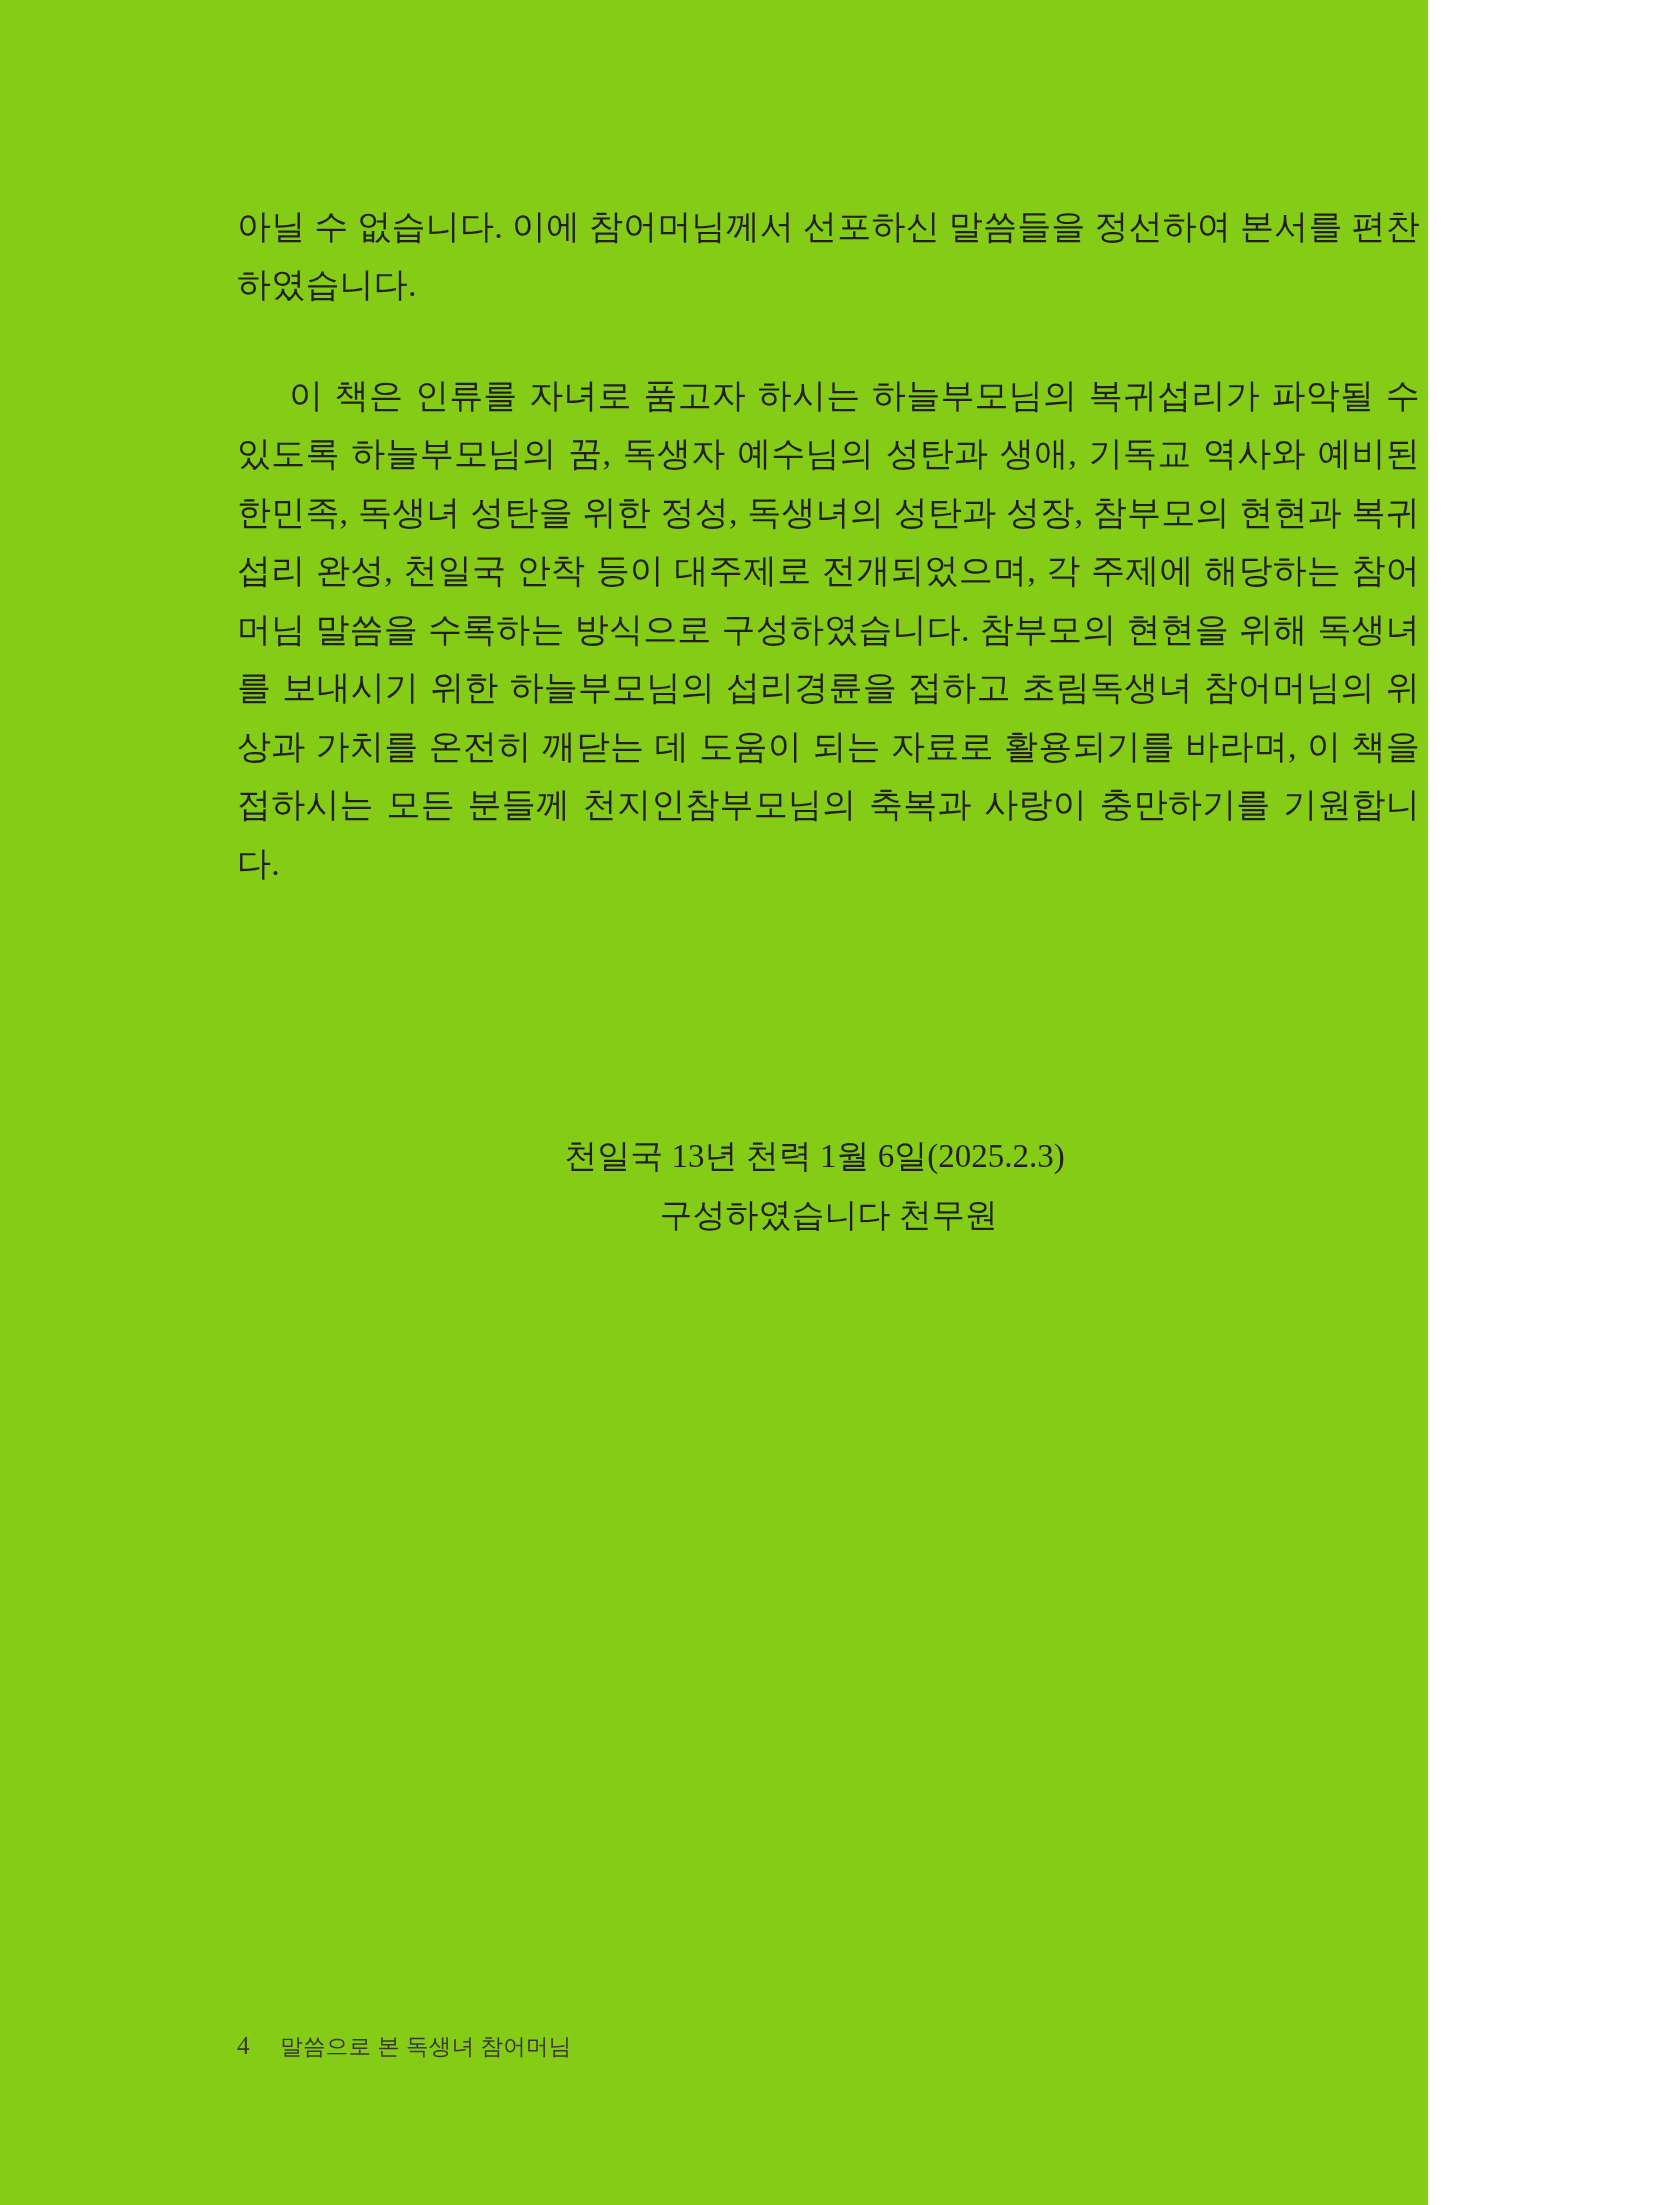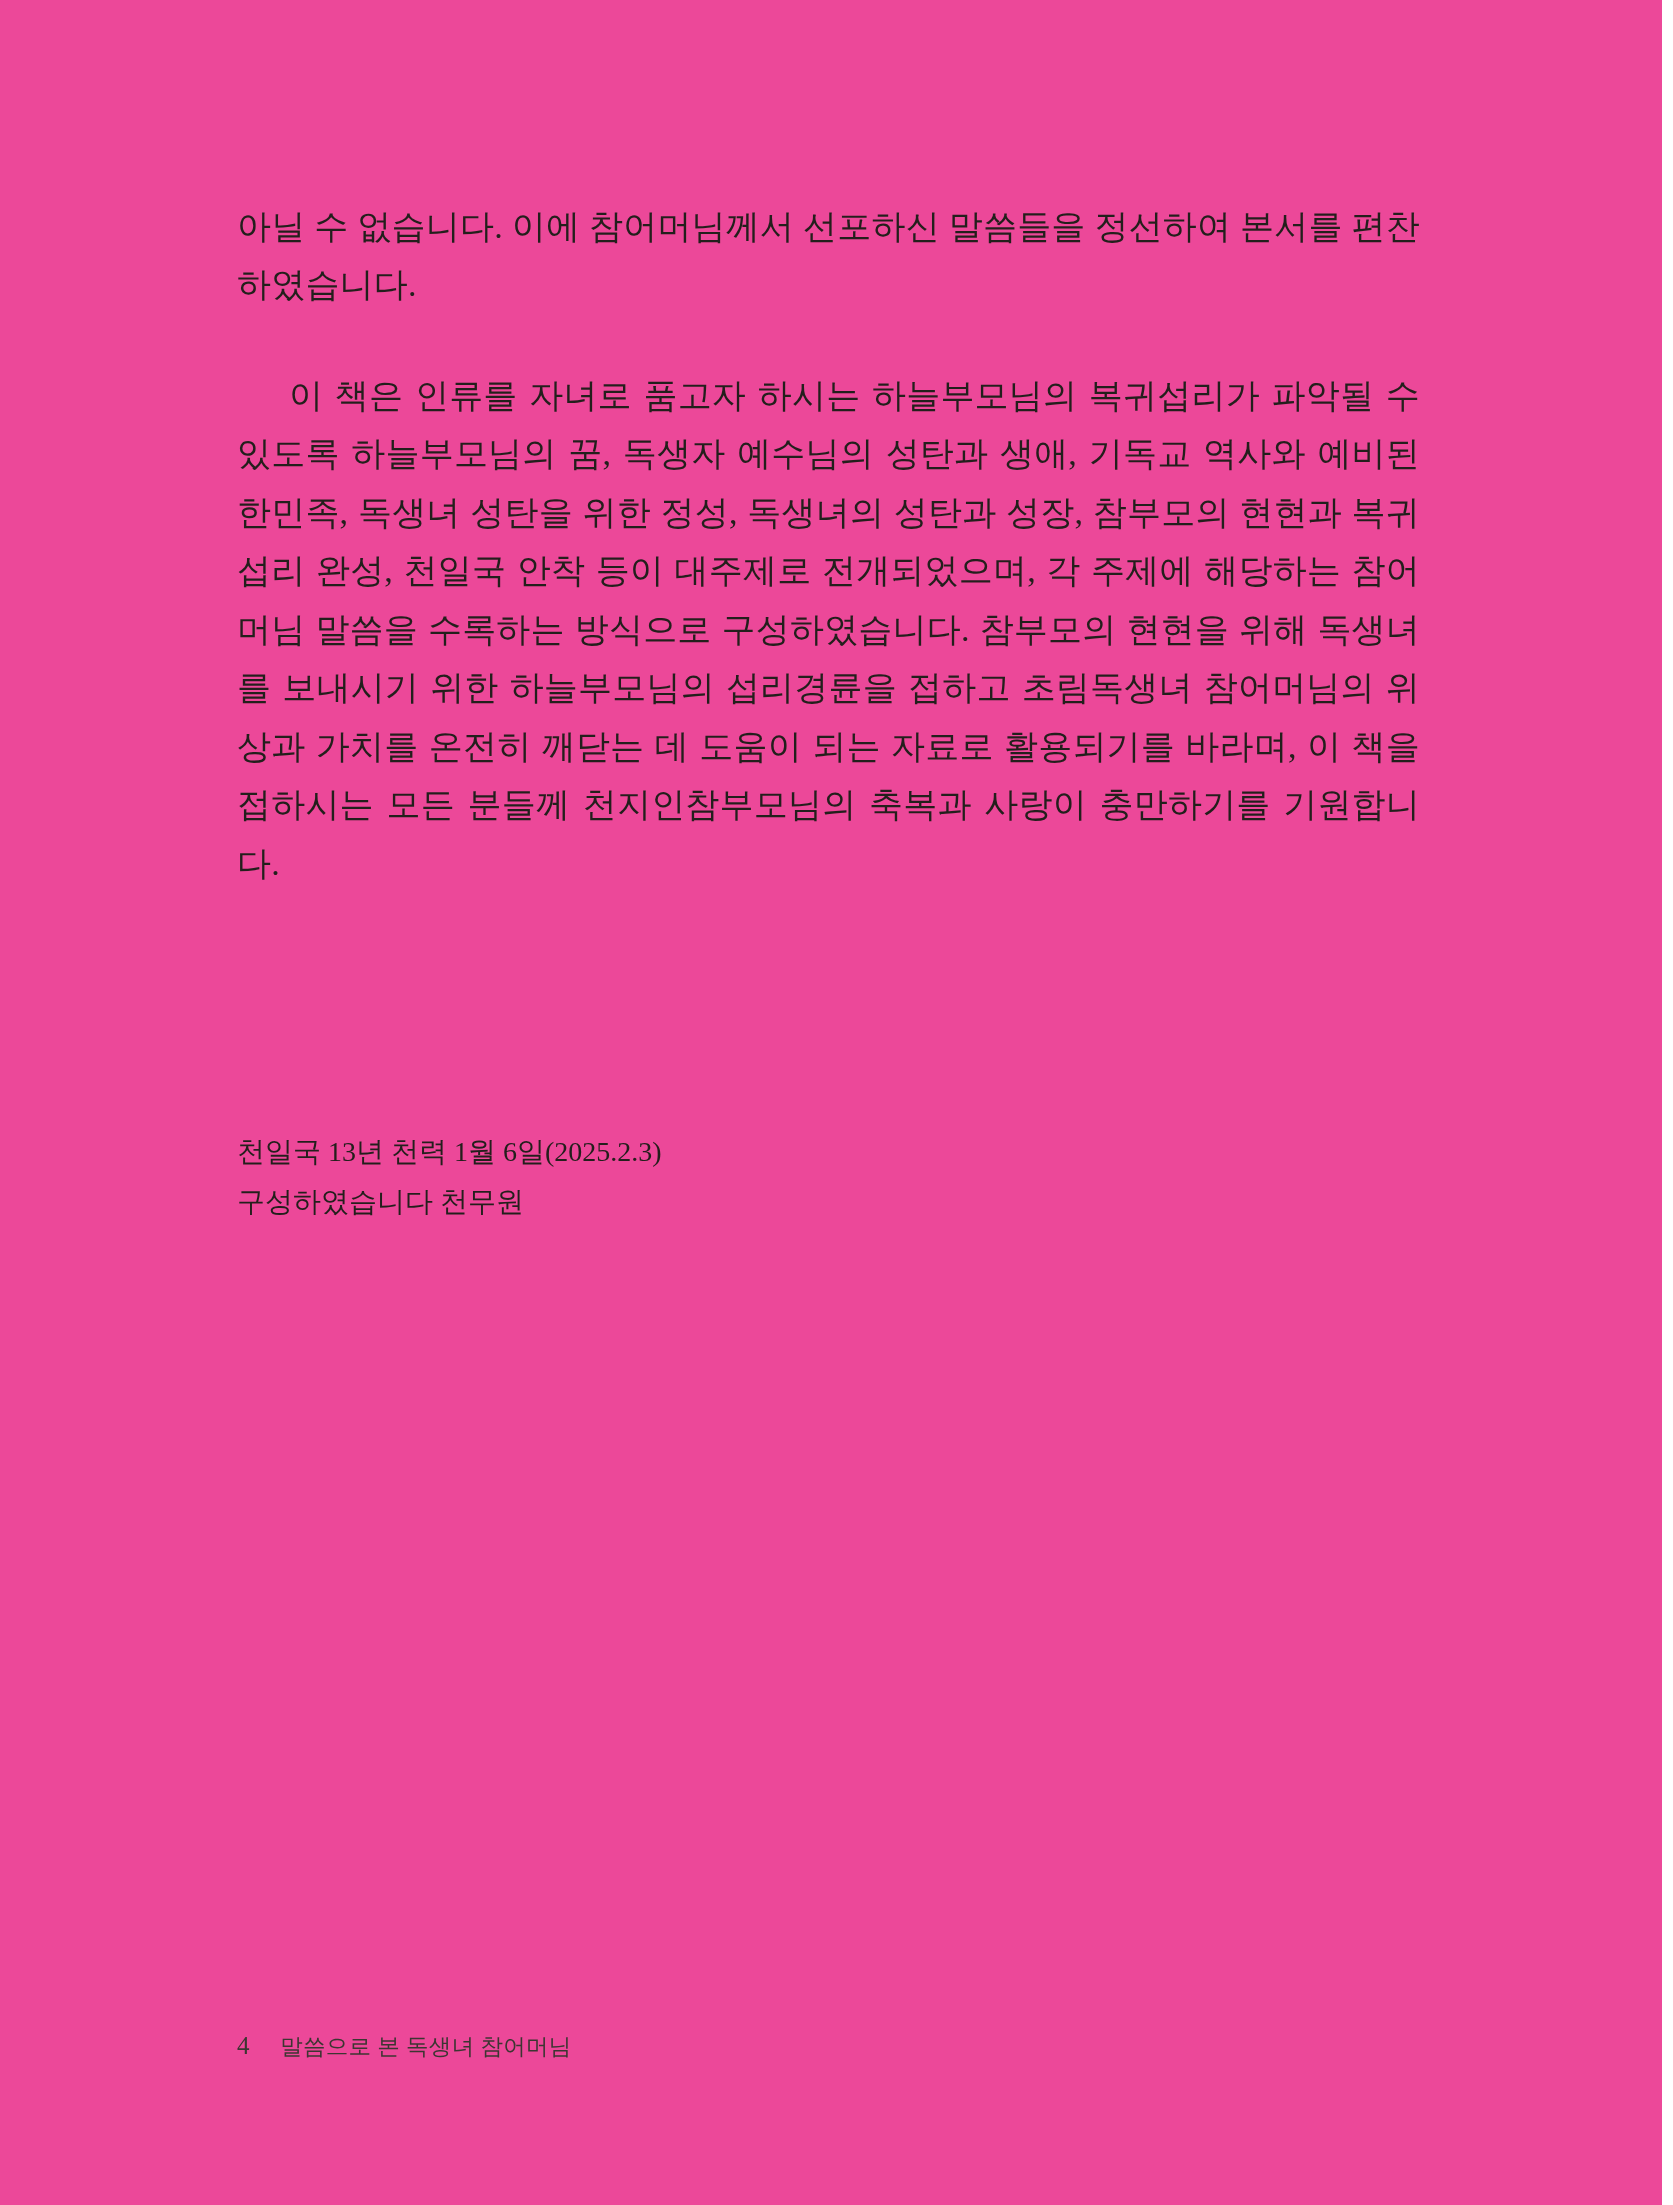--- a/index.html
+++ b/index.html
@@ -2,23 +2,23 @@
 <html lang="ko" style="font-size:13.3px"><head>
 <meta charset="utf-8">
 <style>
   html, body {
     margin: 0;
     padding: 0;
     background: #ffffff;
   }
   .page {
     position: relative;
-    width: 1662px;
+    width: 1428px;
     height: 2205px;
-    background: #ec4899;
+    background: #84cc16;
     font-family: "Liberation Serif", "DejaVu Serif", serif;
     overflow: hidden;
   }
   .text-column {
     position: absolute;
     left: 237px;
     top: 198px;
     width: 1183px;
   }
   .para {
@@ -37,23 +37,23 @@
     text-indent: 52px;
   }
   .gap {
     height: 52px;
   }
   .signature-block {
     position: absolute;
     left: 237px;
     top: 1127px;
     width: 1183px;
-    text-align: left;
+    text-align: center;
     color: #231f1c;
-    font-size: 28px;
+    font-size: 33px;
     line-height: 1.78;
   }
   .signature-line-1 {
     padding-right: 28px;
   }
   .signature-line-2 {
     padding-right: 0px;
   }
   .footer {
     position: absolute;

